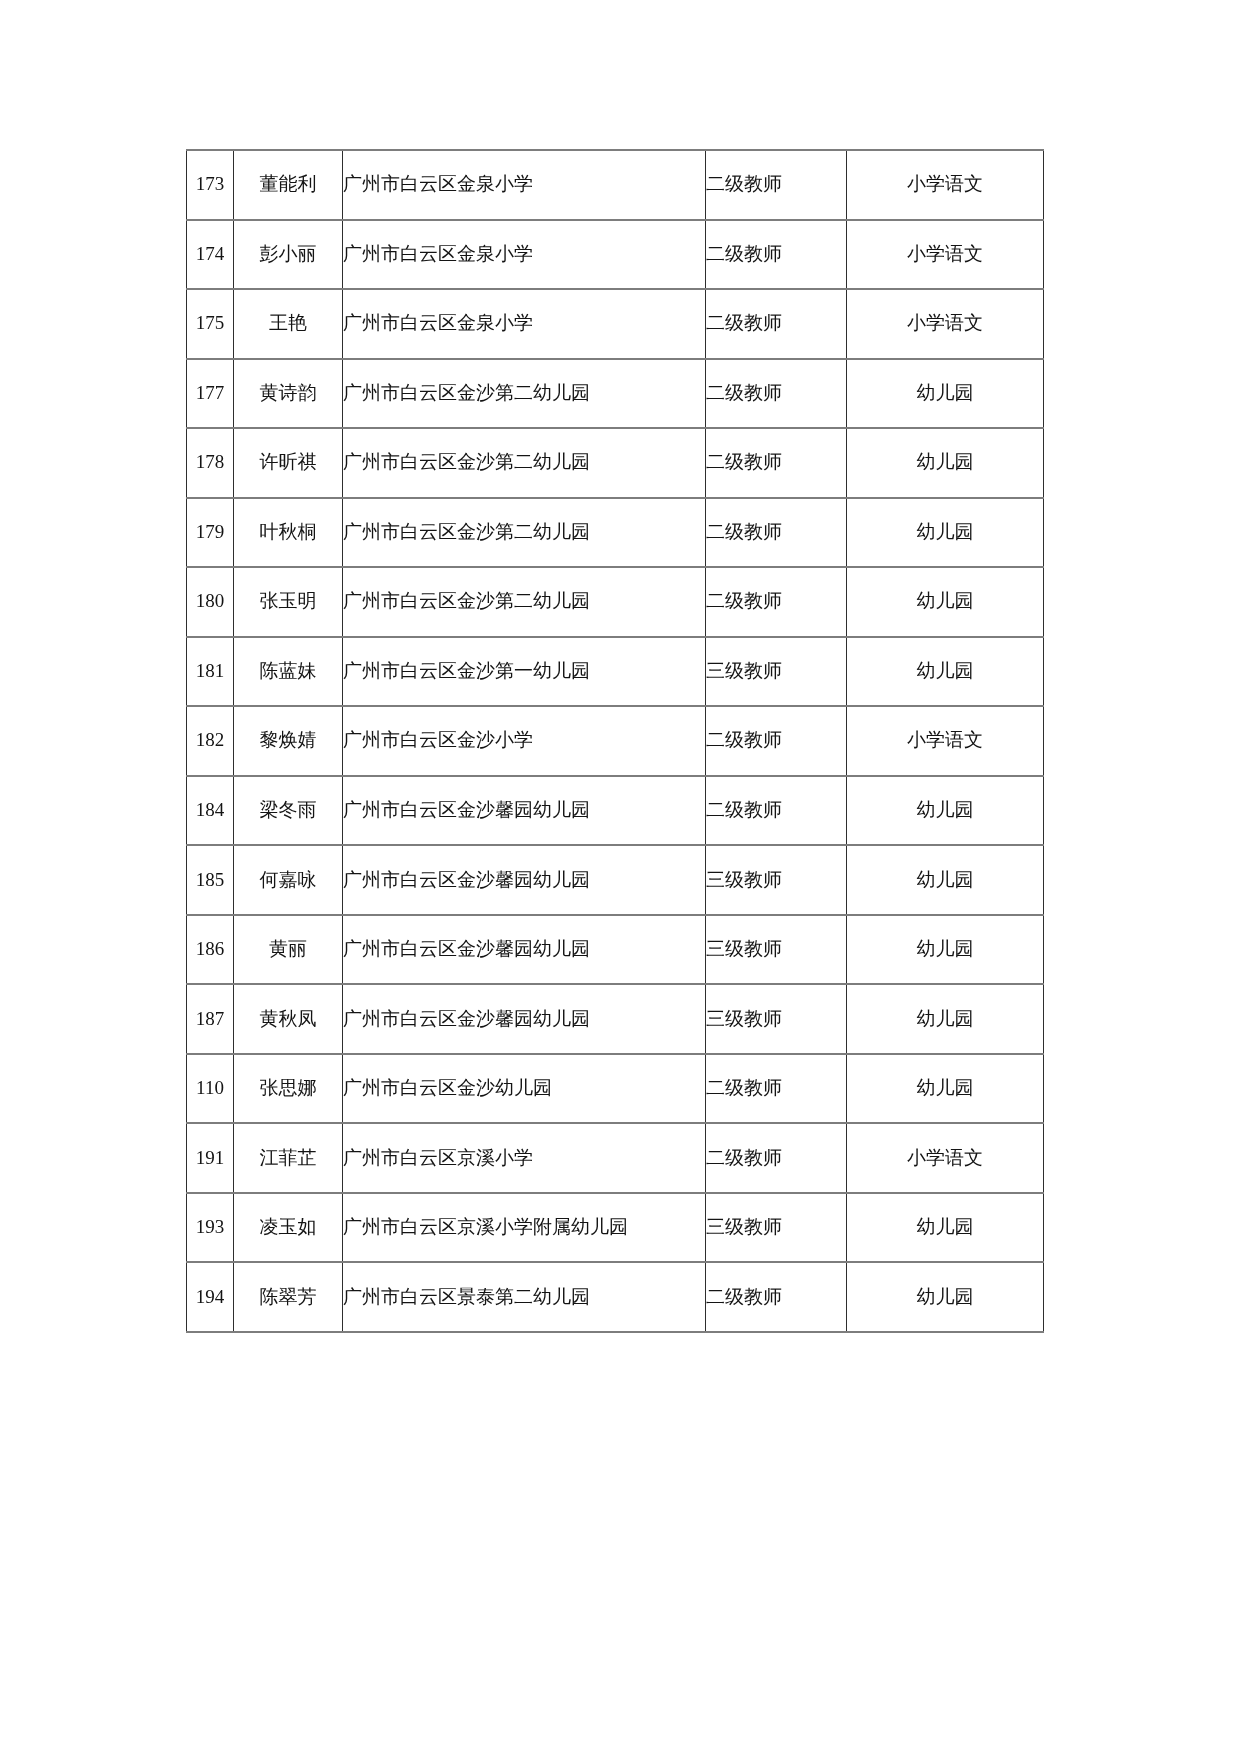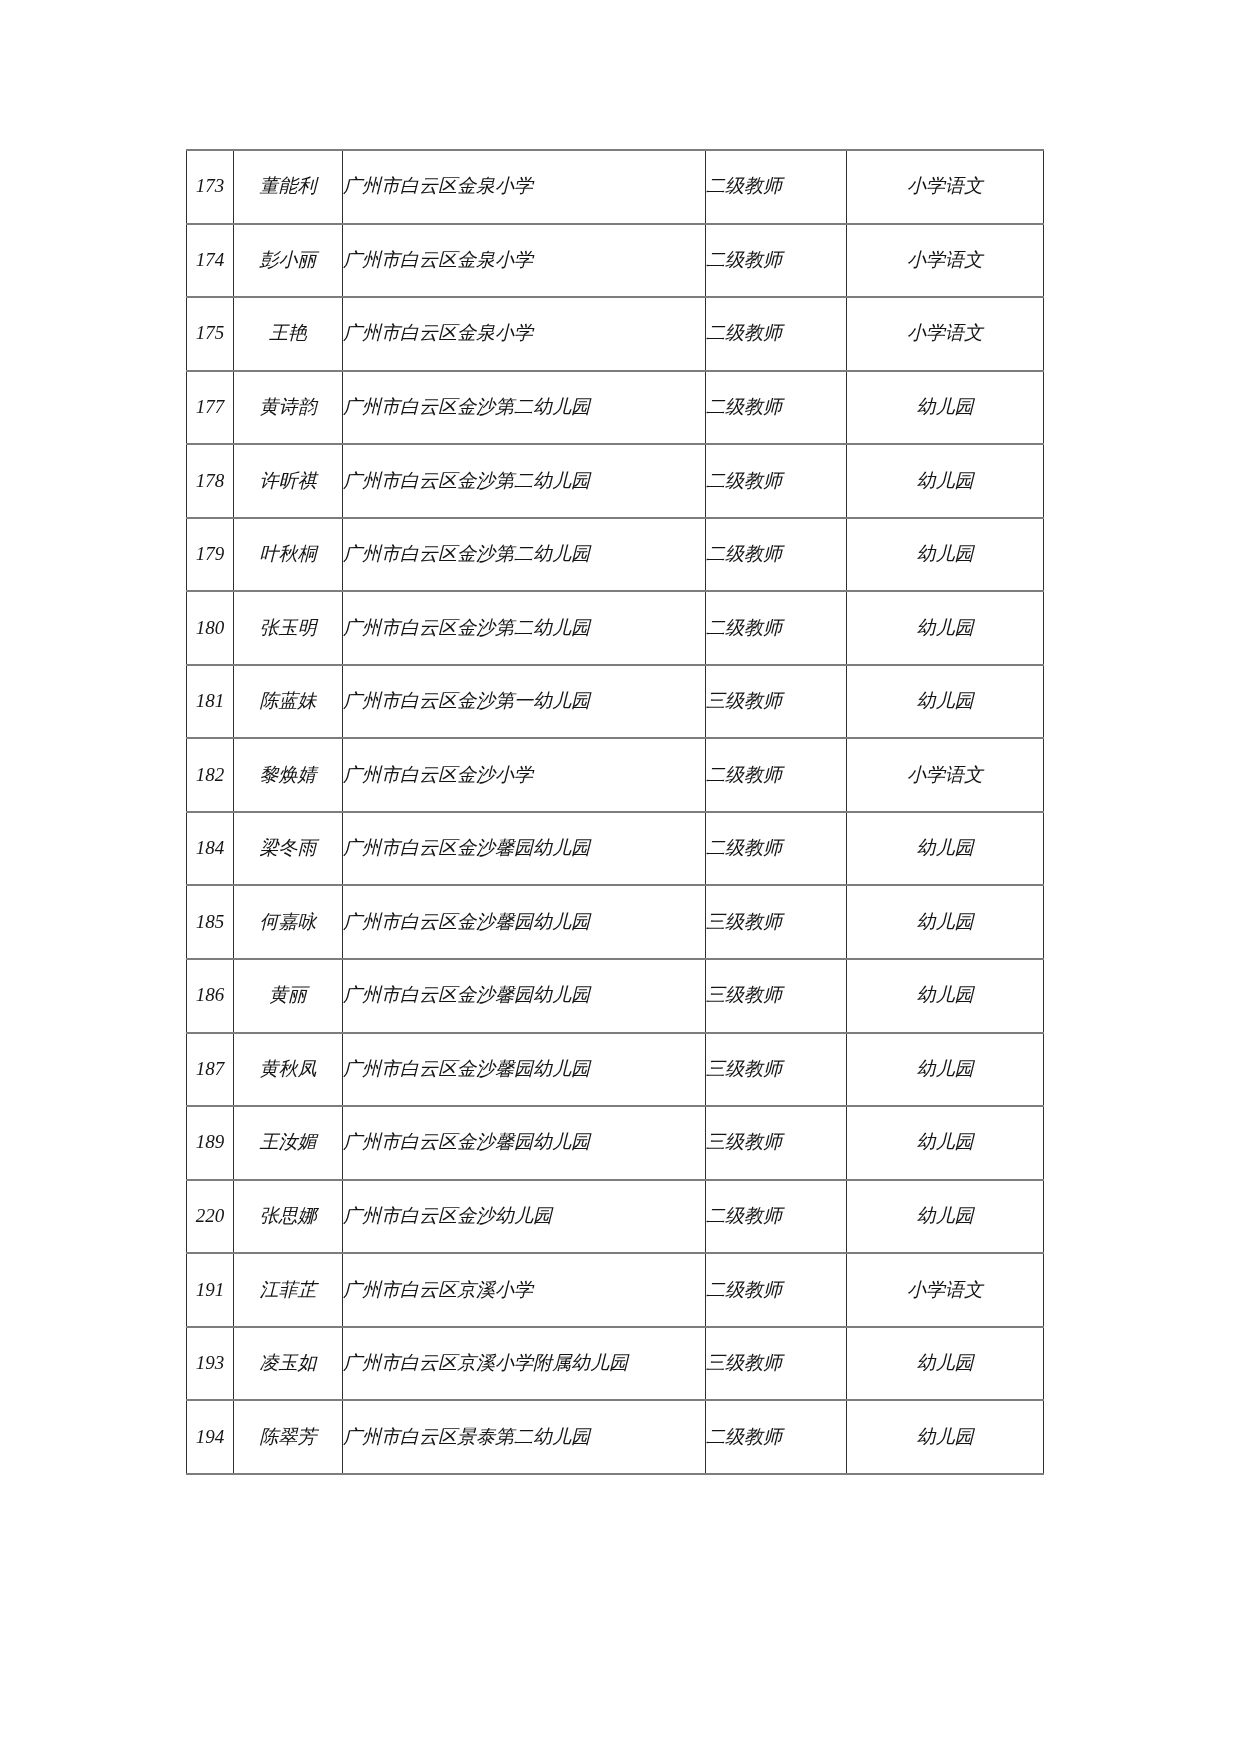--- a/index.html
+++ b/index.html
@@ -16,24 +16,23 @@
   .page {
     position: absolute;
     inset: 0;
     background: #ffffff;
   }
   table.roster {
     position: absolute;
     left: 186px;
     top: 149px;
     width: 857px;
-    height: 1326px;
+    height: 1184px;
     border-collapse: collapse;
     table-layout: fixed;
-    font-style: italic;
   }
   table.roster td {
     border-left: 1px solid #2e2e2e;
     border-right: 1px solid #2e2e2e;
     border-top: 2px solid #7d7d7d;
     border-bottom: 2px solid #7d7d7d;
     font-size: 19px;
     line-height: 1.2;
     color: #141414;
     vertical-align: middle;
@@ -145,28 +144,21 @@
     <td class="c-subject">幼儿园</td>
   </tr>
         <tr>
     <td class="c-no">187</td>
     <td class="c-name">黄秋凤</td>
     <td class="c-school">广州市白云区金沙馨园幼儿园</td>
     <td class="c-title">三级教师</td>
     <td class="c-subject">幼儿园</td>
   </tr>
         <tr>
-    <td class="c-no">189</td>
-    <td class="c-name">王汝媚</td>
-    <td class="c-school">广州市白云区金沙馨园幼儿园</td>
-    <td class="c-title">三级教师</td>
-    <td class="c-subject">幼儿园</td>
-  </tr>
-        <tr>
-    <td class="c-no">220</td>
+    <td class="c-no">110</td>
     <td class="c-name">张思娜</td>
     <td class="c-school">广州市白云区金沙幼儿园</td>
     <td class="c-title">二级教师</td>
     <td class="c-subject">幼儿园</td>
   </tr>
         <tr>
     <td class="c-no">191</td>
     <td class="c-name">江菲芷</td>
     <td class="c-school">广州市白云区京溪小学</td>
     <td class="c-title">二级教师</td>

